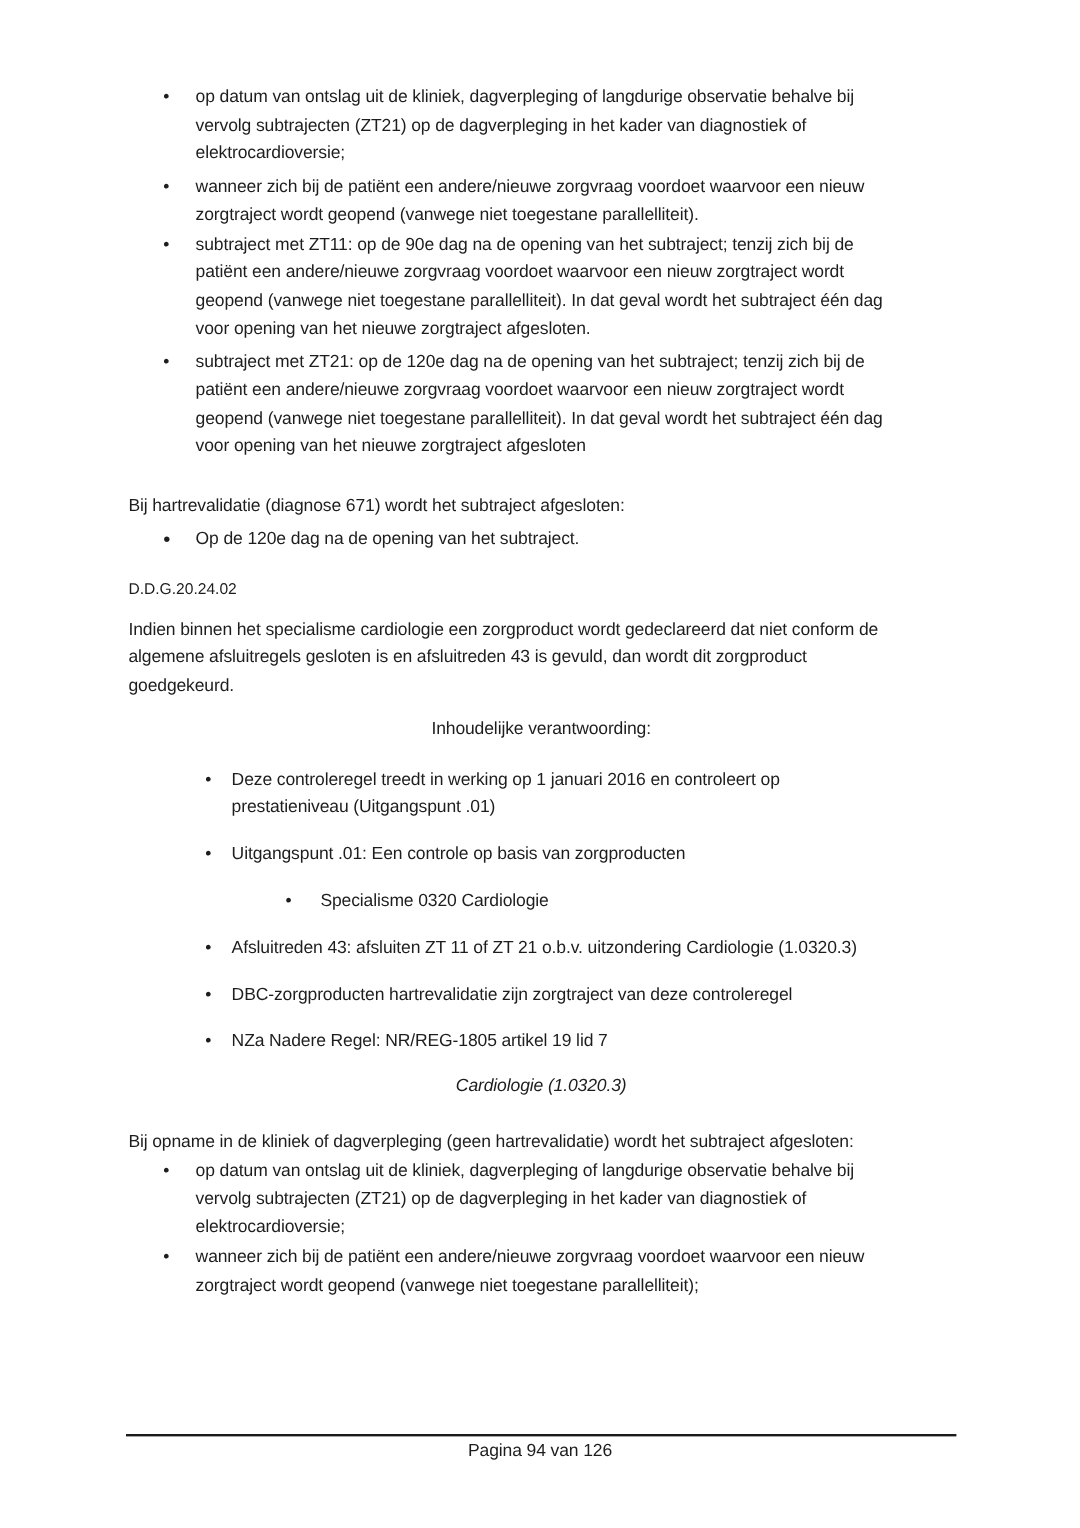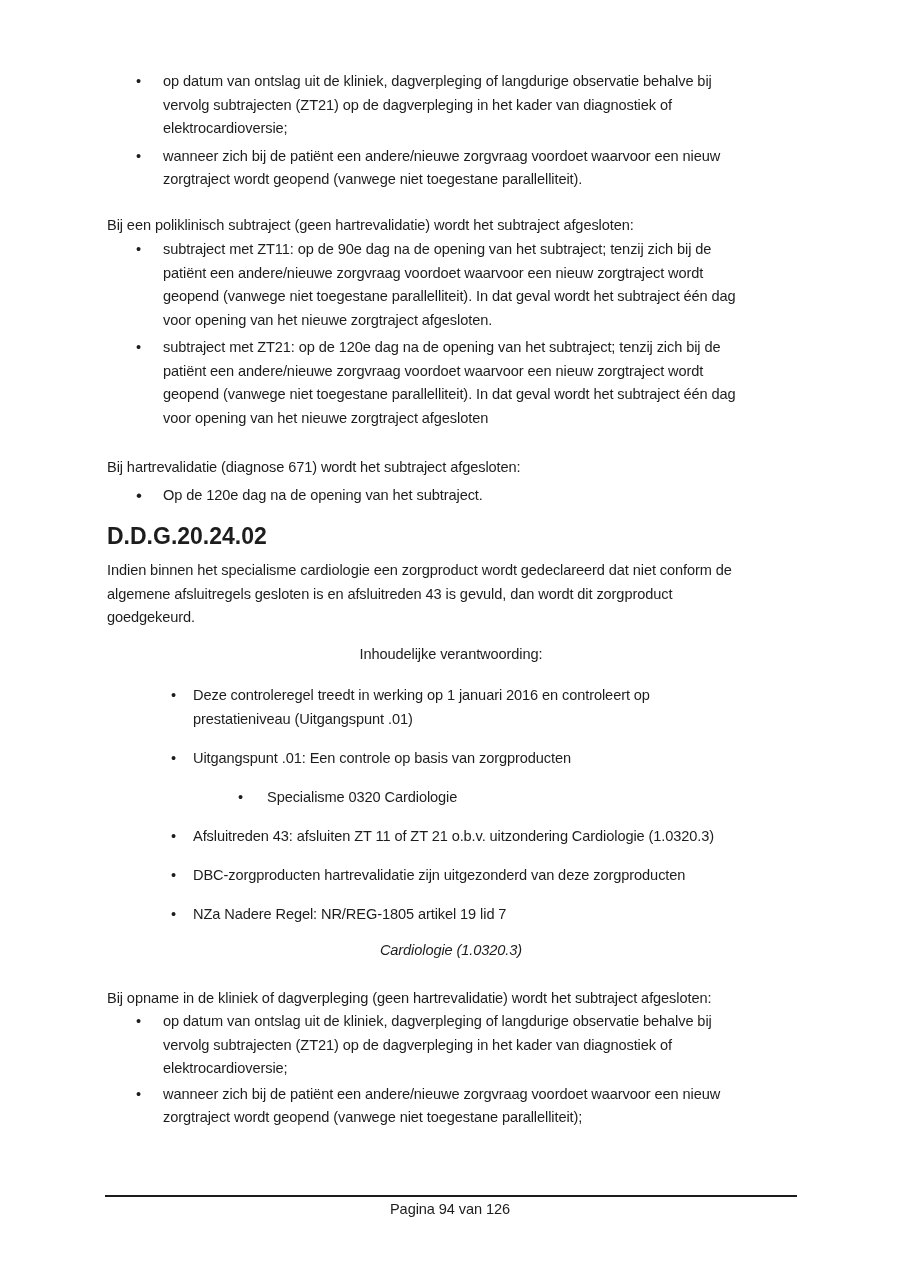--- a/index.html
+++ b/index.html
@@ -33,21 +33,21 @@
   .lvl2 > li.nested { padding-left: 160px; }
   .lvl2 > li.nested > .marker { left: 131px; }
   .marker.big { font-size: 17px; }
 
   .hdr {  }
   #sec-a   { margin-top: 18px; }
   #p-poli  { margin-top: 22px; }
   #sec-b   { margin-top: 1px; }
   #p-hart  { margin-top: 26px; }
   #sec-c   { margin-top: 4px; }
-  #h-code  { margin: 16px 0 0 0; font-size: 23px; line-height: 26px; font-weight: 700; letter-spacing: 0; }
+  #h-code  { margin: 16px 0 0 0; font-size: 13px; line-height: 26px; font-weight: 400; letter-spacing: 0; }
   #p-indien{ margin-top: 10px; }
   #p-inhoud{ margin-top: 13px; text-align: center; }
   #sec-g   { margin-top: 18px; }
   #h-cardio{ margin-top: 13px; font-style: italic; text-align: center; }
   #p-voor  { margin-top: 0; }
   #p-opname{ margin-top: 24px; }
   #sec-k   { margin-top: 0; }
   #sec-k > li + li { margin-top: 2px; }
 
   .footer-rule {
@@ -79,21 +79,20 @@
       <div class="ln">vervolg subtrajecten (ZT21) op de dagverpleging in het kader van diagnostiek of</div>
       <div class="ln">elektrocardioversie;</div>
     </li>
     <li>
       <span class="marker">•</span>
       <div class="ln">wanneer zich bij de patiënt een andere/nieuwe zorgvraag voordoet waarvoor een nieuw</div>
       <div class="ln">zorgtraject wordt geopend (vanwege niet toegestane parallelliteit).</div>
     </li>
   </ul>
 
-  <div class="para" id="p-poli">Bij een poliklinisch subtraject (geen hartrevalidatie) wordt het subtraject afgesloten:</div>
 
   <ul class="list lvl1" id="sec-b">
     <li>
       <span class="marker">•</span>
       <div class="ln">subtraject met ZT11: op de 90e dag na de opening van het subtraject; tenzij zich bij de</div>
       <div class="ln">patiënt een andere/nieuwe zorgvraag voordoet waarvoor een nieuw zorgtraject wordt</div>
       <div class="ln">geopend (vanwege niet toegestane parallelliteit). In dat geval wordt het subtraject één dag</div>
       <div class="ln">voor opening van het nieuwe zorgtraject afgesloten.</div>
     </li>
     <li>
@@ -137,21 +136,21 @@
     <li class="nested">
       <span class="marker">•</span>
       <div class="ln">Specialisme 0320 Cardiologie</div>
     </li>
     <li>
       <span class="marker">•</span>
       <div class="ln">Afsluitreden 43: afsluiten ZT 11 of ZT 21 o.b.v. uitzondering Cardiologie (1.0320.3)</div>
     </li>
     <li>
       <span class="marker">•</span>
-      <div class="ln">DBC-zorgproducten hartrevalidatie zijn uitgezonderd van deze zorgproducten</div>
+      <div class="ln">DBC-zorgproducten hartrevalidatie zijn zorgtraject van deze controleregel</div>
     </li>
     <li>
       <span class="marker">•</span>
       <div class="ln">NZa Nadere Regel: NR/REG-1805 artikel 19 lid 7</div>
     </li>
   </ul>
 
   <div class="para" id="h-cardio">Cardiologie (1.0320.3)</div>
 
   <div class="para" id="p-opname">Bij opname in de kliniek of dagverpleging (geen hartrevalidatie) wordt het subtraject afgesloten:</div>

